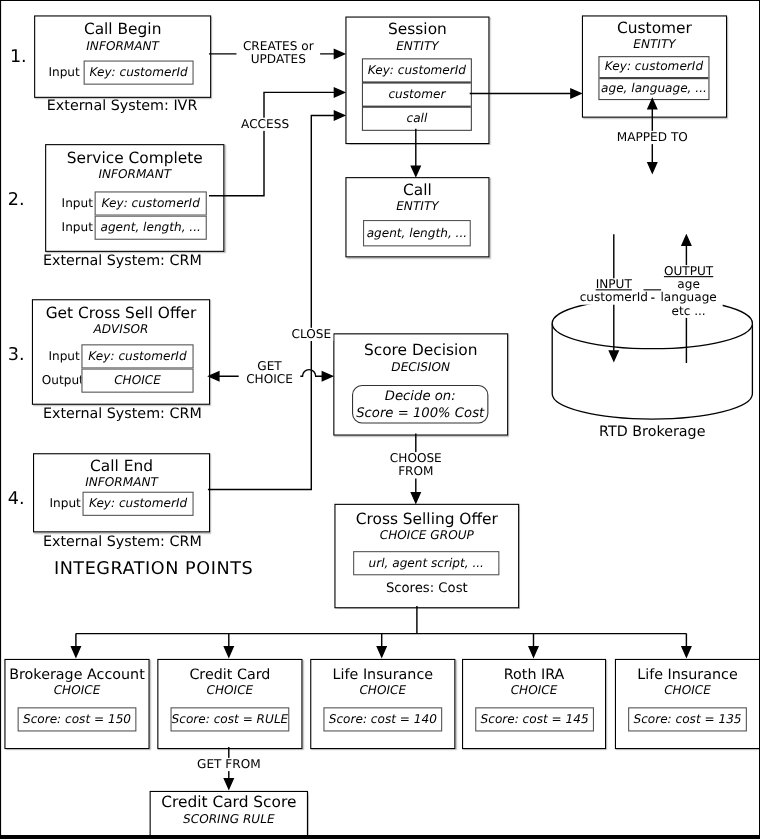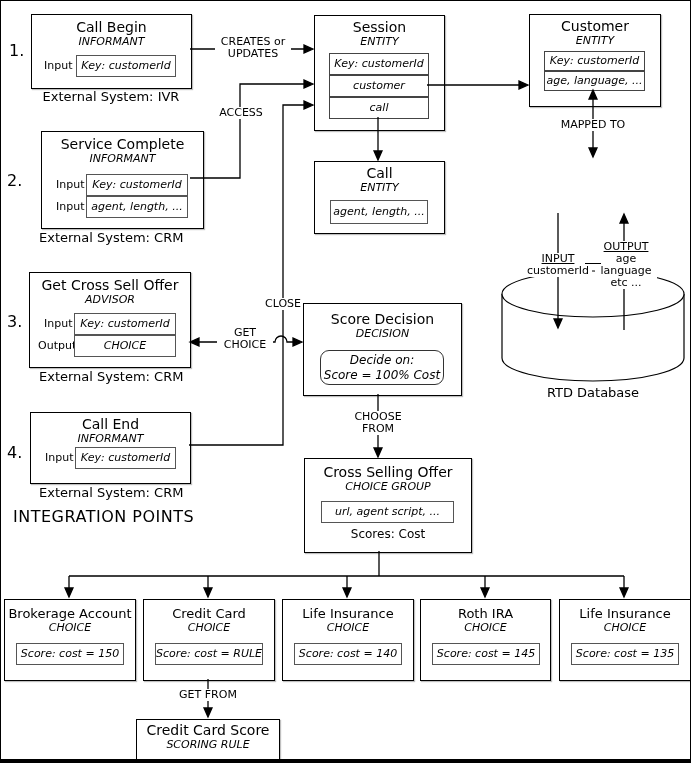--- a/index.html
+++ b/index.html
@@ -17,21 +17,21 @@
         text-align:center;line-height:20px;white-space:nowrap;overflow:hidden;}
   .io-label{position:absolute;font-size:11px;}
   .etable{position:absolute;border:1px solid #444;background:#fff;}
   .erow{height:20px;line-height:20px;font-size:11px;font-style:italic;text-align:center;white-space:nowrap;}
   .erow + .erow{border-top:2px solid #444;}
   .erow.sm{height:18px;line-height:18px;}
   .num{position:absolute;font-size:16px;z-index:1;}
   .ext{position:absolute;font-size:13px;text-align:center;z-index:1;white-space:nowrap;}
   .lbl{position:absolute;font-size:11px;line-height:12px;text-align:center;background:#fff;z-index:3;}
   .lbl span{display:block;}
-  .heading{position:absolute;font-size:16px;letter-spacing:0.5px;z-index:1;white-space:nowrap;}
+  .heading{position:absolute;font-size:16px;letter-spacing:0.5px;z-index:1;white-space:nowrap;margin-left:36px;}
   .scores{position:absolute;left:0;width:100%;font-size:12px;text-align:center;}
   .rbox{position:absolute;border:1px solid #333;border-radius:9px;background:#fff;font-size:12px;
         font-style:italic;text-align:center;line-height:15px;padding-top:2px;}
   .dbtable{position:absolute;border:1px solid #333;border-radius:6px;background:#fff;text-align:center;z-index:1;}
   .dbtable .t1{font-size:10.5px;line-height:13px;padding-top:2px;white-space:nowrap;}
   .dbtable .t2{font-size:10.5px;font-style:italic;line-height:12px;}
   .rtd{position:absolute;font-size:13px;text-align:center;z-index:1;}
   .dash{position:absolute;width:16px;border-top:1px solid #000;z-index:3;}
   .u{text-decoration:underline;}
 </style>
@@ -153,21 +153,21 @@
     <div class="ctitle">Life Insurance</div>
     <div class="subtitle">CHOICE</div>
     <div class="ibox" style="left:11px;top:43px;width:106px;height:20px">Score: cost = 135</div>
   </div>
 
   <div class="box" style="left:135px;top:718px;width:142px;height:40px">
     <div class="title" style="padding-top:2px">Credit Card Score</div>
     <div class="subtitle">SCORING RULE</div>
   </div>
 
-  <div class="rtd" style="left:537px;top:384px;width:110px">RTD Database</div>
+  <div class="rtd" style="left:537px;top:384px;width:110px">RTD Brokerage</div>
 
   <svg id="line-svg" width="689" height="758">
     <g stroke="#000" stroke-width="1.3" fill="none">
       <g>
         <path d="M189,48 H303"></path>
           <polygon points="312,48 303,44 303,52" fill="#000"></polygon>
       </g>
       <g>
         <path d="M189,177 H239 V83 H303"></path>
           <polygon points="312,83 303,79 303,87" fill="#000"></polygon>

